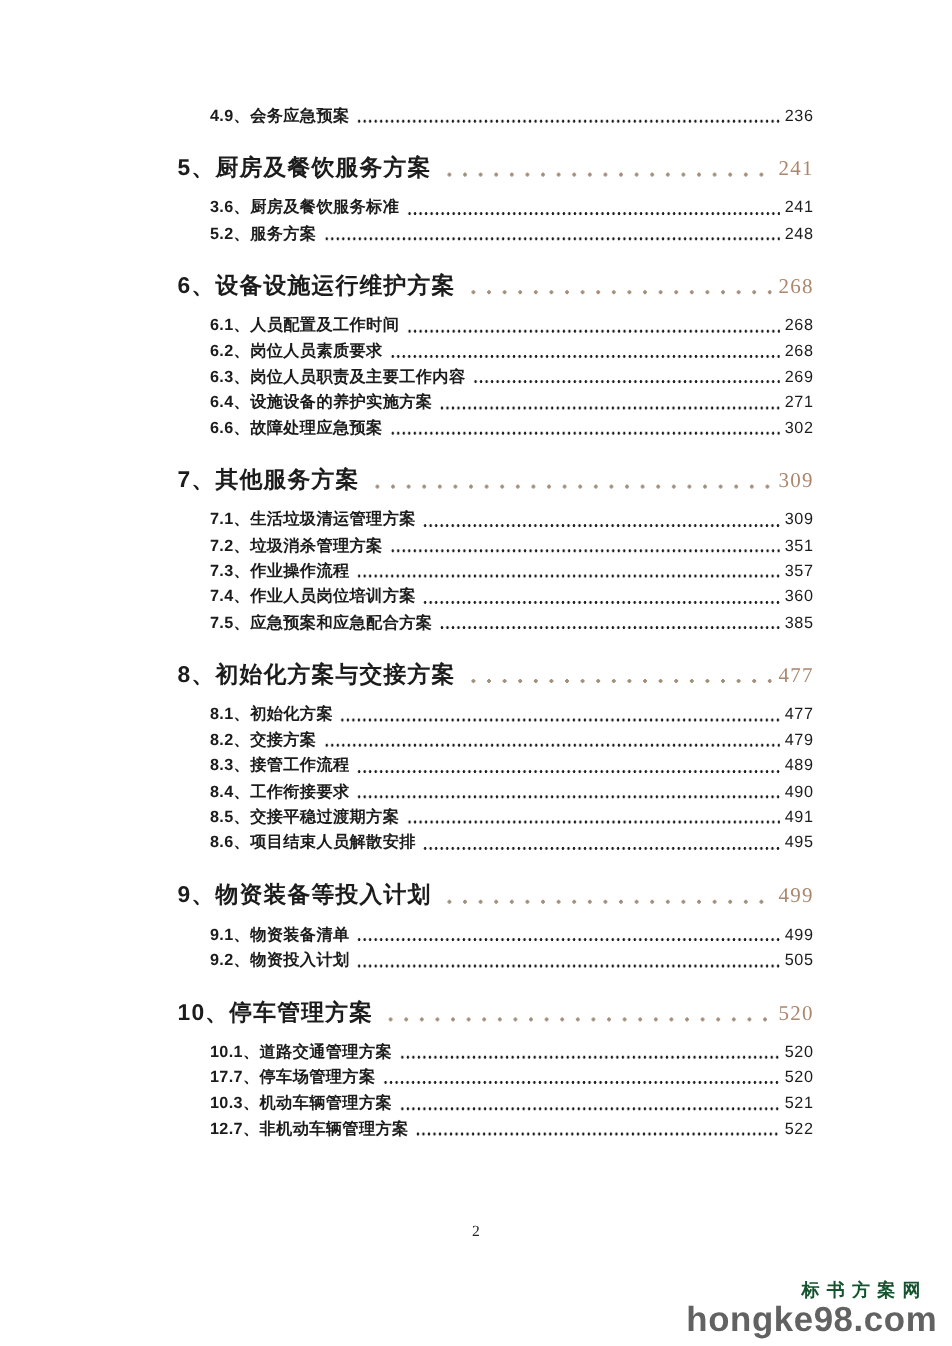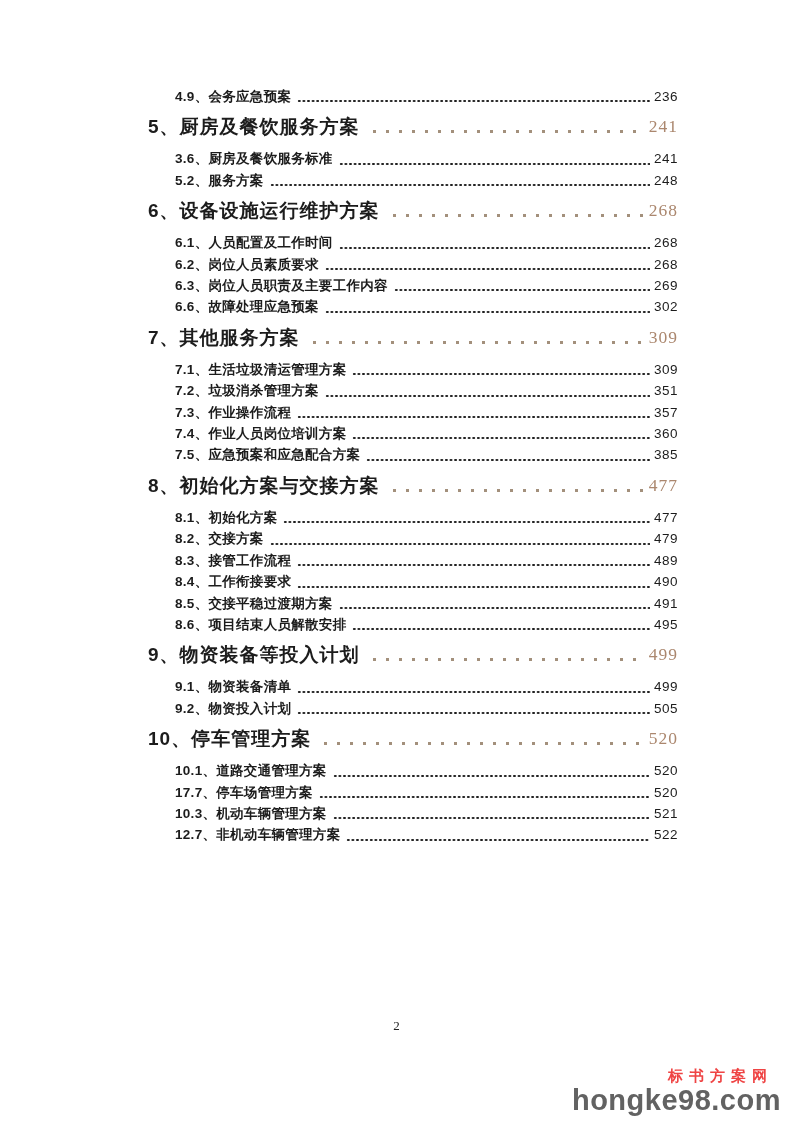--- a/index.html
+++ b/index.html
@@ -36,21 +36,21 @@
     font-size: 13.5px;
     font-weight: bold;
     line-height: 21.4px;
     letter-spacing: 0.3px;
   }
   .row.chapter {
     font-size: 19px;
     font-weight: bold;
     line-height: 27px;
     letter-spacing: 1px;
-    margin: 6px 0 8px 0;
+    margin: 20px 0 8px 0;
   }
   .label {
     flex: 0 0 auto;
   }
   .dots {
     flex: 1 1 auto;
     align-self: flex-end;
     height: 4px;
     margin: 0 4px 4px 6px;
     background-image: radial-gradient(circle, #1c1c1c 1px, transparent 1.25px);
@@ -92,21 +92,21 @@
     top: 1068px;
     text-align: right;
     color: #6e6e6e;
     line-height: 1.1;
   }
   .wm-name {
     font-size: 15px;
     font-weight: bold;
     letter-spacing: 6px;
     margin-right: 8px;
-    color: #ef4444;
+    color: #14532d;
   }
   .wm-url {
     font-size: 29px;
     font-weight: bold;
     letter-spacing: 0.5px;
     color: #626262;
   }
 </style>
 </head>
 <body>
@@ -146,20 +146,25 @@
       </div>
       <div class="row sub">
         <span class="label">6.2、岗位人员素质要求</span>
         <span class="dots"></span>
         <span class="pg">268</span>
       </div>
       <div class="row sub">
         <span class="label">6.3、岗位人员职责及主要工作内容</span>
         <span class="dots"></span>
         <span class="pg">269</span>
+      </div>
+      <div class="row sub">
+        <span class="label">6.4、设施设备的养护实施方案</span>
+        <span class="dots"></span>
+        <span class="pg">271</span>
       </div>
       <div class="row sub">
         <span class="label">6.6、故障处理应急预案</span>
         <span class="dots"></span>
         <span class="pg">302</span>
       </div>
       <div class="row chapter">
         <span class="label">7、其他服务方案</span>
         <span class="dots"></span>
         <span class="pg">309</span>

